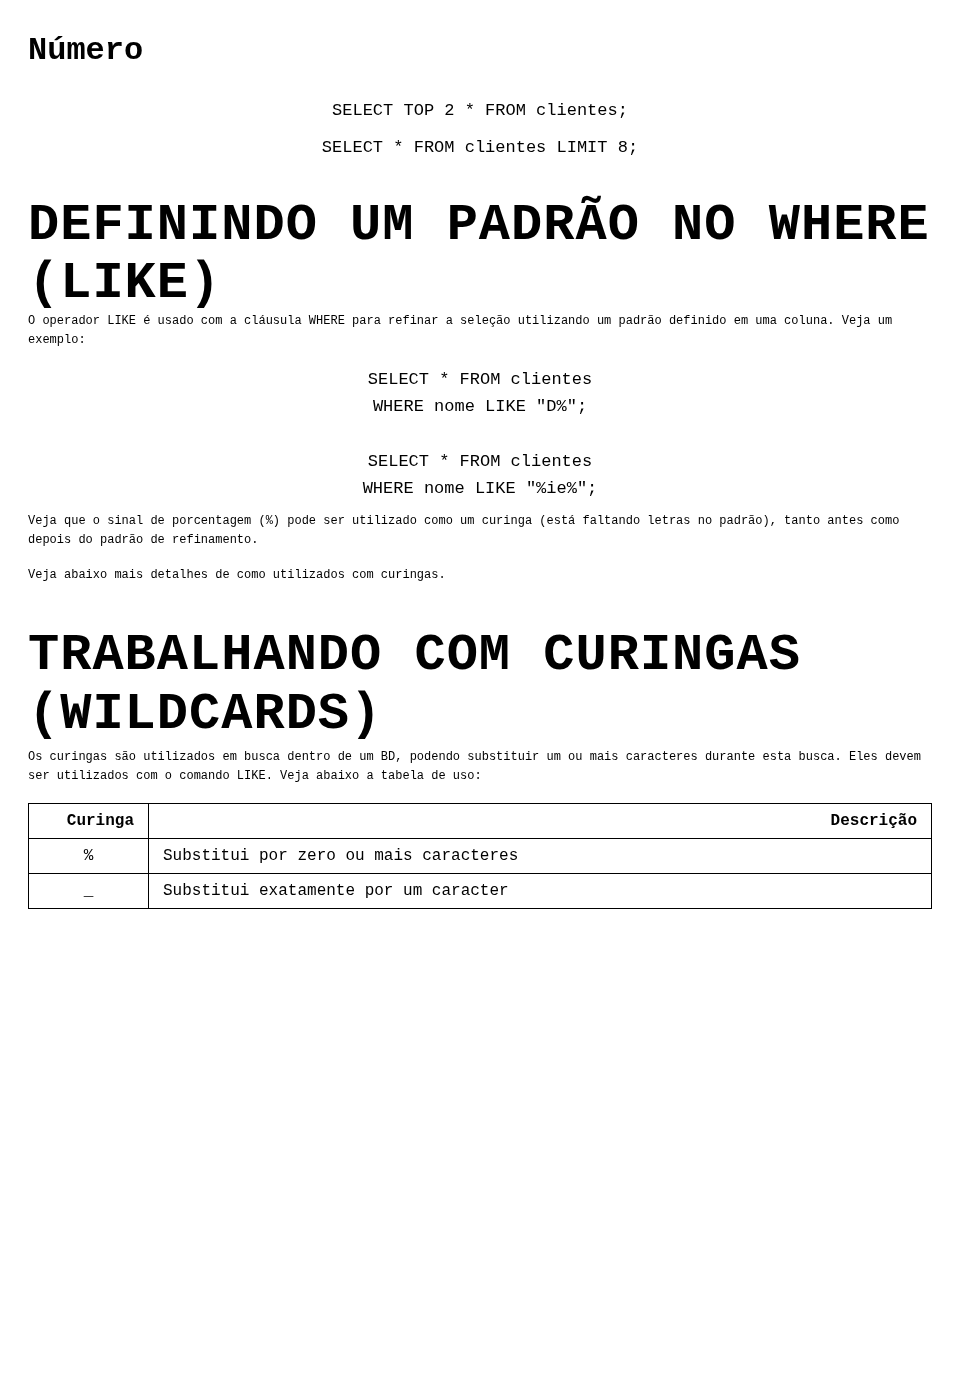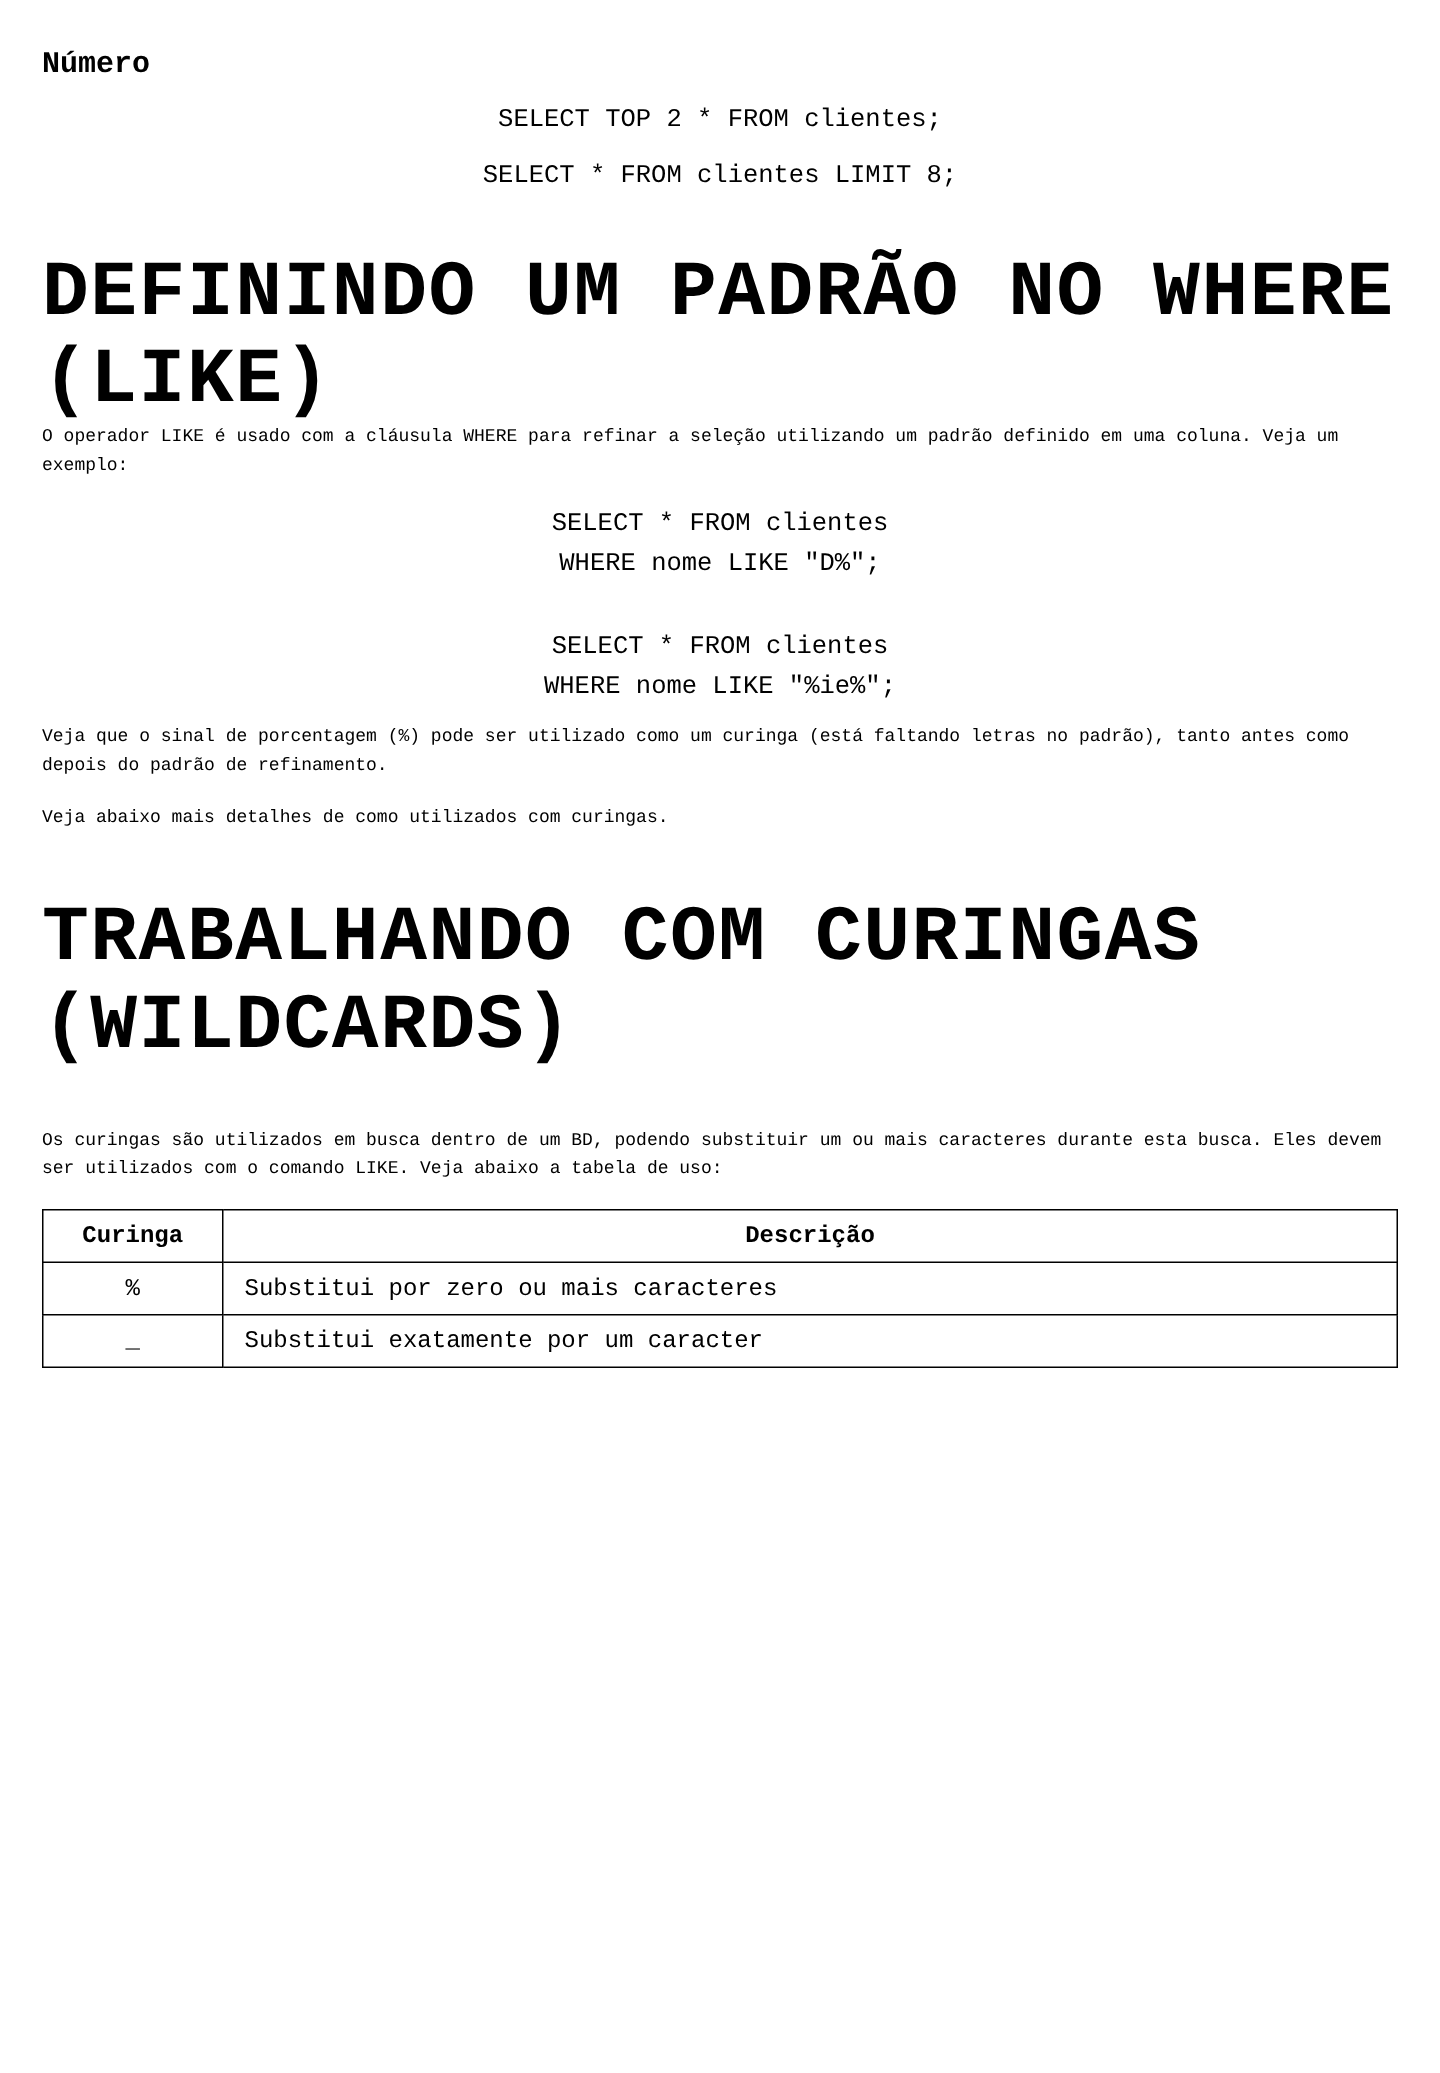--- a/index.html
+++ b/index.html
@@ -11,24 +11,24 @@
     body {
       background: #ffffff;
       font-family: 'Courier New', Courier, monospace;
       color: #000000;
       padding: 32px 28px;
       width: 960px;
       min-height: 1382px;
     }
 
     .section-heading-small {
-      font-size: 20px;
+      font-size: 32px;
       font-weight: 700;
       font-family: 'Courier New', Courier, monospace;
-      margin-bottom: 12px;
+      margin-bottom: 28px;
     }
 
     .code-block {
       font-family: 'Courier New', Courier, monospace;
       font-size: 17px;
       line-height: 1.6;
       margin-bottom: 10px;
       white-space: pre-wrap;
       text-align: center;
     }
@@ -48,36 +48,36 @@
       line-height: 1.6;
       margin-bottom: 16px;
     }
 
     .subsection-heading {
       font-size: 52px;
       font-weight: 900;
       font-family: 'Courier New', Courier, monospace;
       line-height: 1.15;
       margin-top: 40px;
-      margin-bottom: 36px;
+      margin-bottom: 3px;
       letter-spacing: 1px;
     }
 
     table.wildcards-table {
       width: 100%;
       border-collapse: collapse;
       margin-top: 16px;
       font-family: 'Courier New', Courier, monospace;
       font-size: 16px;
     }
 
     table.wildcards-table th {
       border: 1px solid #000;
       padding: 8px 14px;
-      text-align: center;
+      text-align: right;
       font-weight: 700;
       background: #fff;
     }
 
     table.wildcards-table td {
       border: 1px solid #000;
       padding: 8px 14px;
       text-align: left;
     }
 

